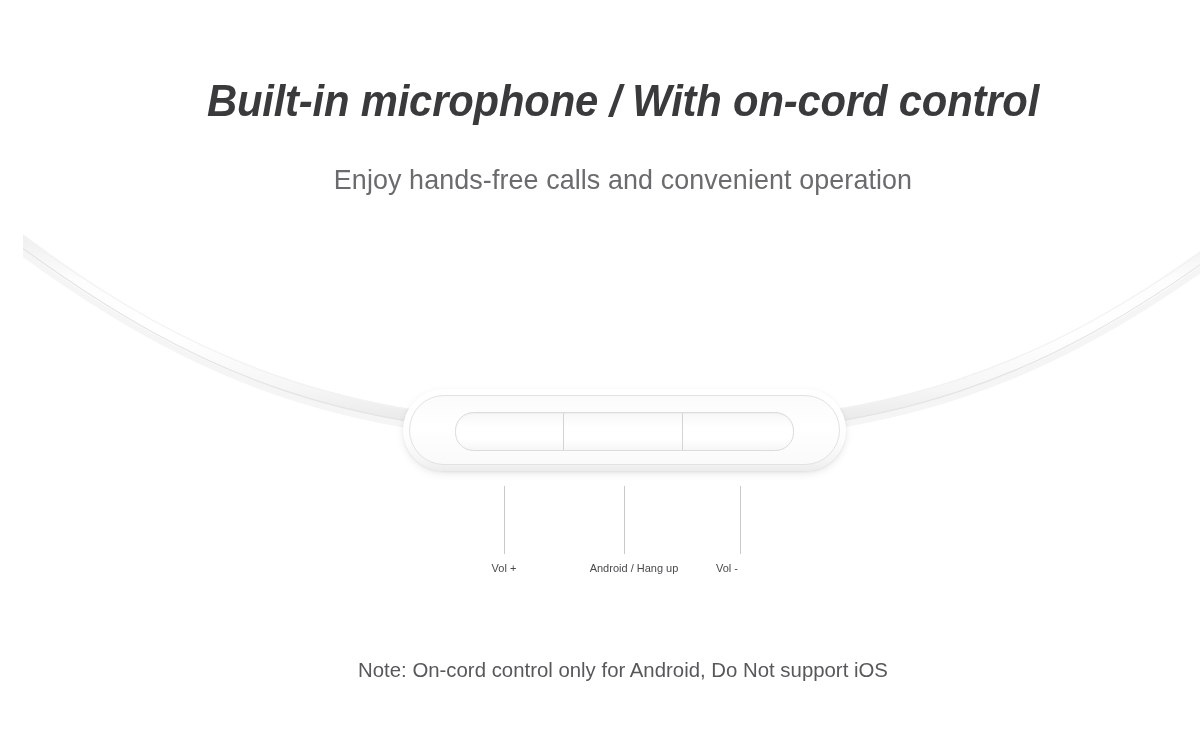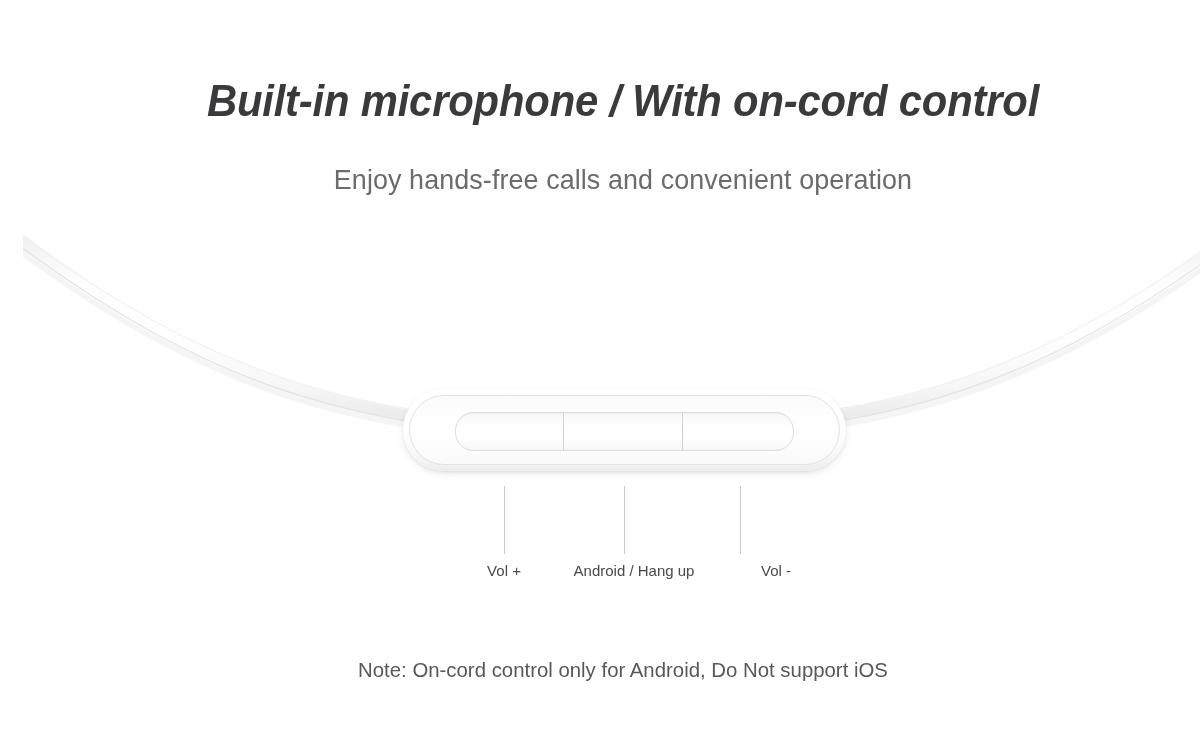--- a/index.html
+++ b/index.html
@@ -142,28 +142,28 @@
     width: 1px;
     background: #c9c9c9;
   }
   .leader.l1 { left: 481px; top: 486px; height: 68px; }
   .leader.l2 { left: 601px; top: 486px; height: 68px; }
   .leader.l3 { left: 717px; top: 486px; height: 68px; }
 
   .callout-label {
     position: absolute;
     top: 562px;
-    font-size: 15px;
+    font-size: 11px;
     color: #4a4a4d;
     white-space: nowrap;
     transform: translateX(-50%);
   }
   .callout-label.c1 { left: 481px; }
   .callout-label.c2 { left: 611px; }
-  .callout-label.c3 { left: 753px; }
+  .callout-label.c3 { left: 704px; }
 </style>
 </head>
 <body>
 
 <div id="page">
 
   <svg id="cable-svg" viewBox="0 0 1200 749">
     <defs>
       <linearGradient id="cableFill" x1="0" y1="0" x2="0" y2="1">
         <stop offset="0%" stop-color="#f0f0f0"></stop>

